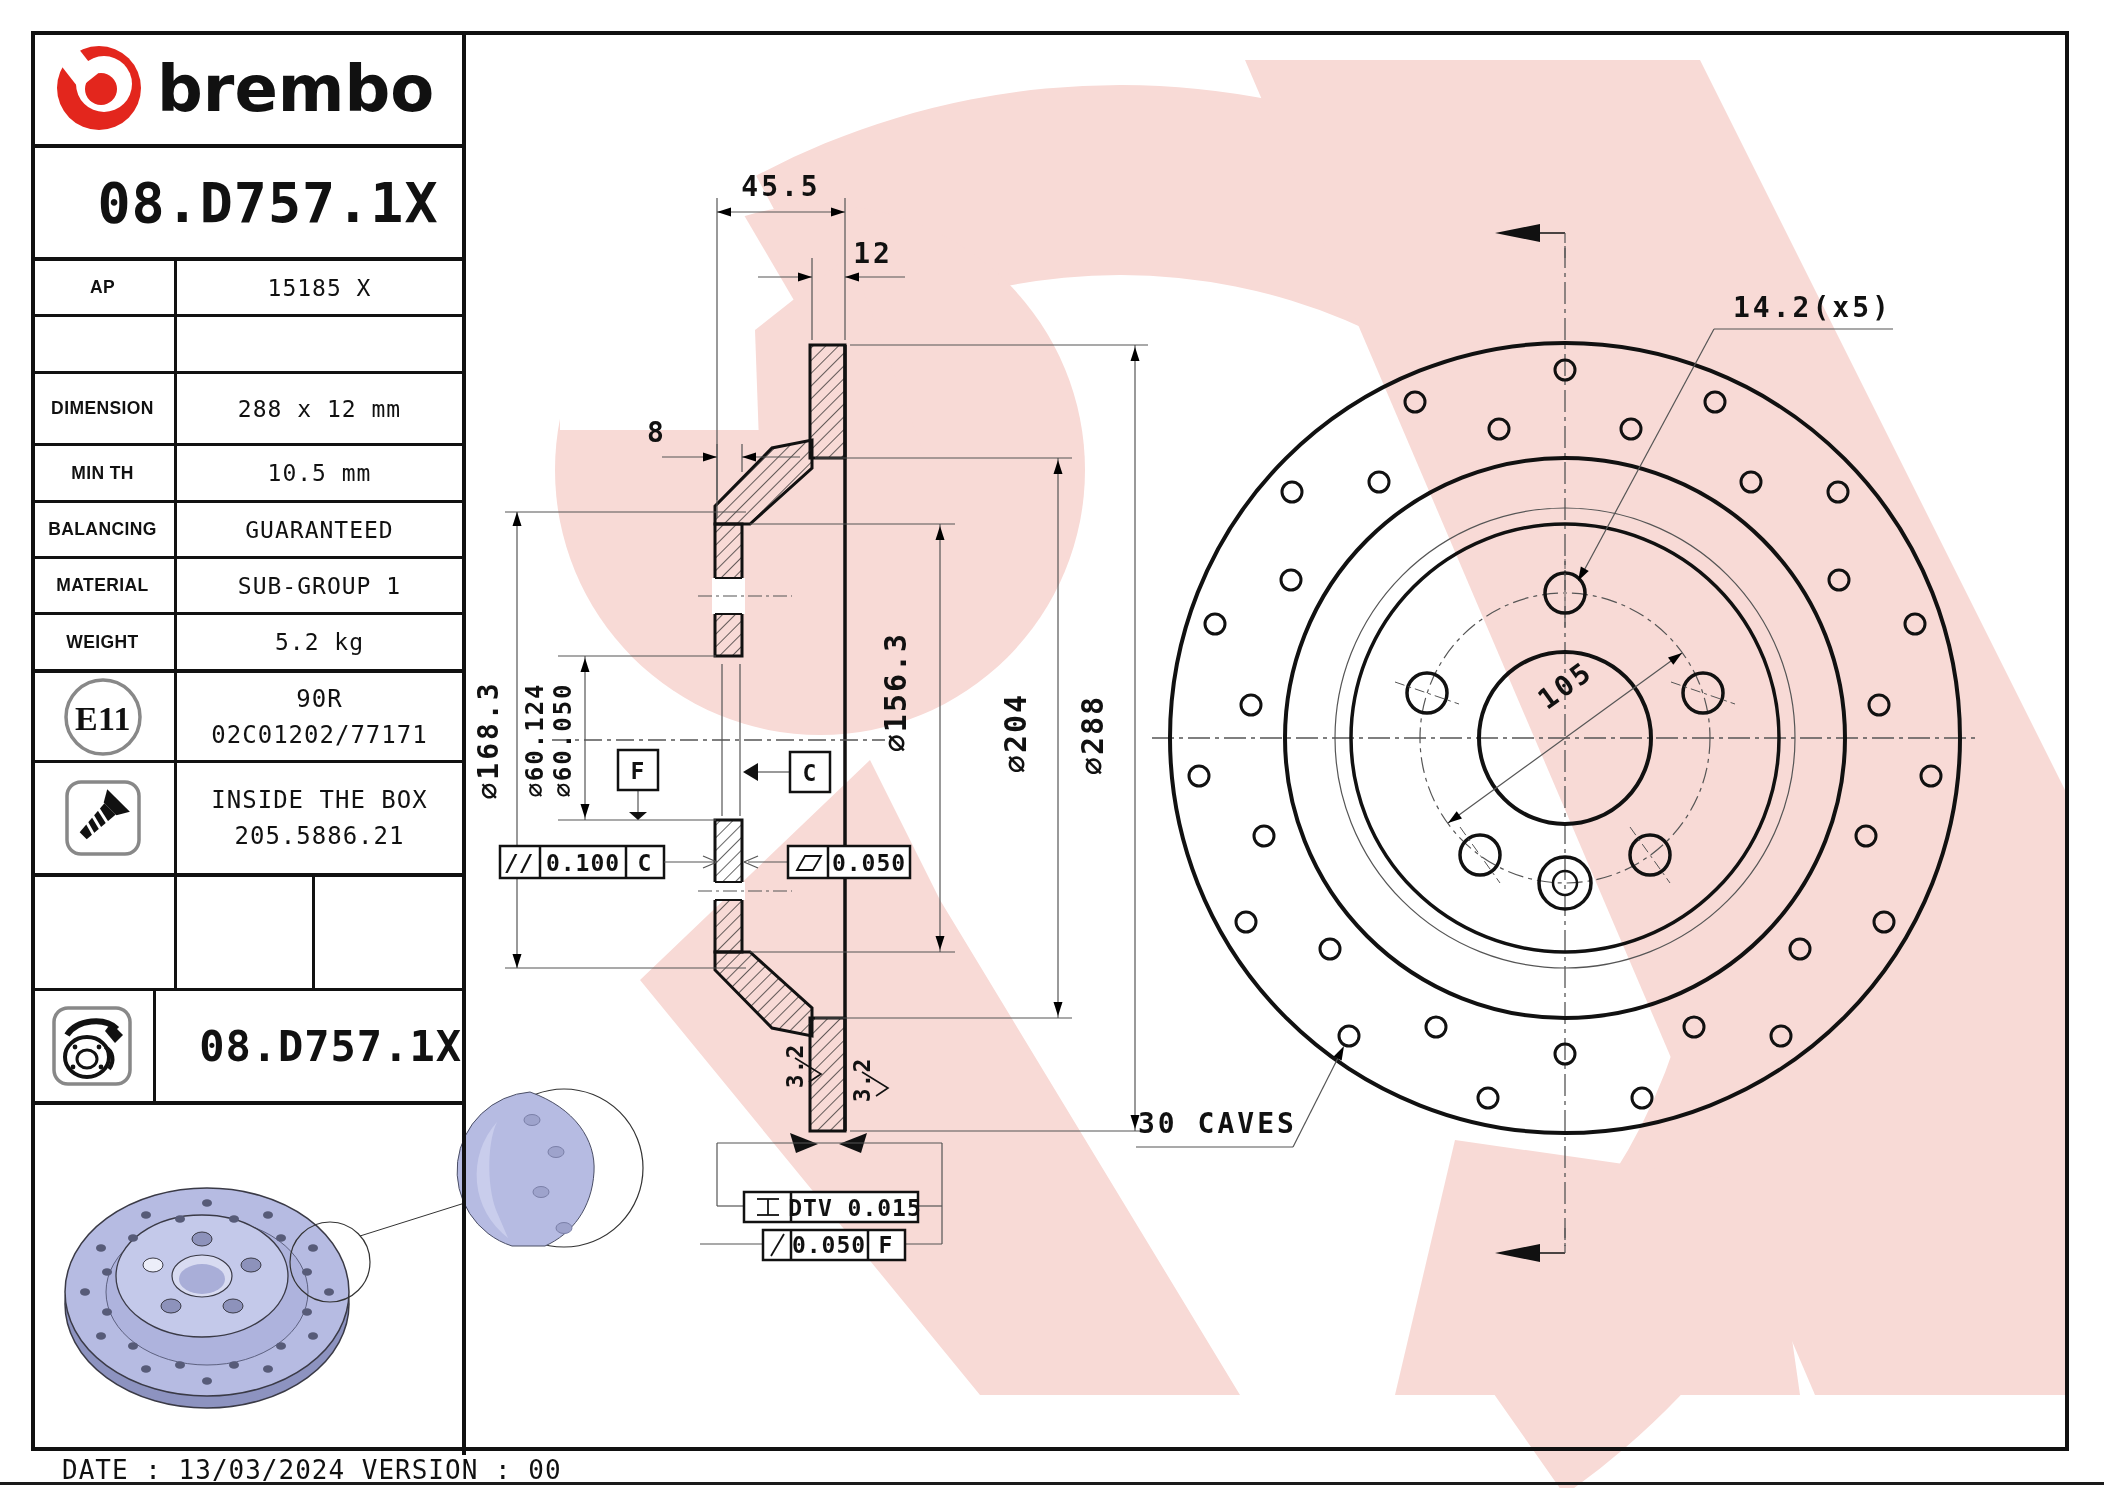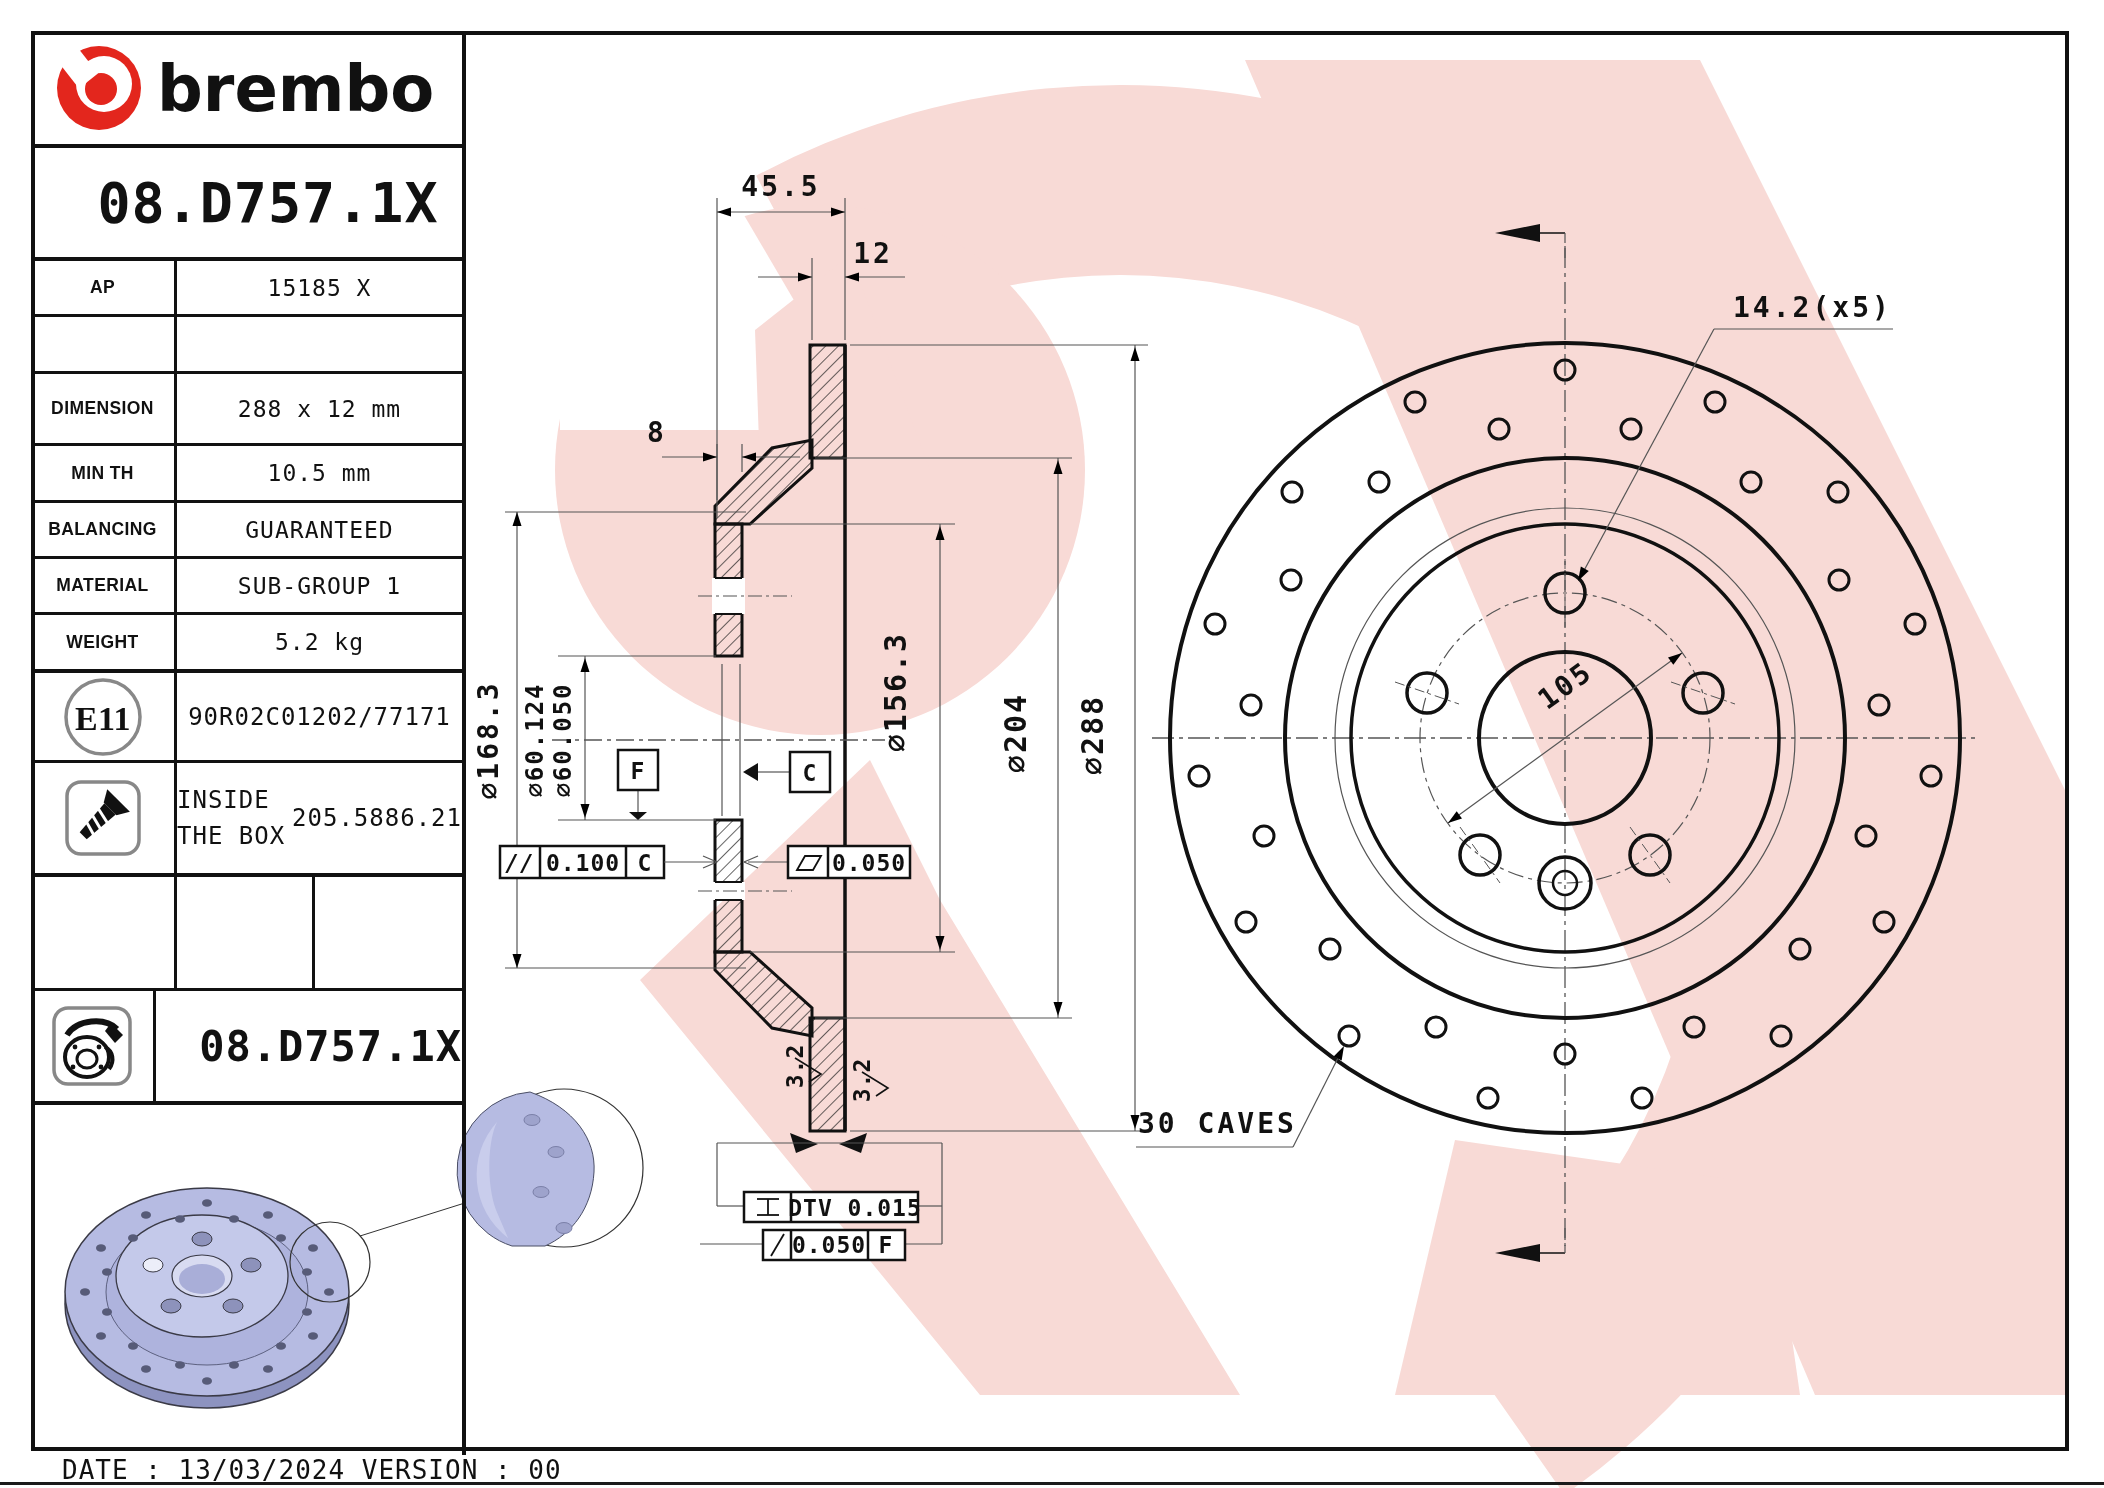--- a/index.html
+++ b/index.html
@@ -5,24 +5,24 @@
   html,body{margin:0;padding:0;background:#e8e8e8;}
   .sheet{position:relative;width:2104px;height:1488px;background:#ffffff;overflow:hidden;
          font-family:"Liberation Sans",sans-serif;color:#111;}
   .frame{position:absolute;left:31px;top:31px;width:2038px;height:1420px;border:4px solid #111;box-sizing:border-box;}
   svg.draw{position:absolute;left:0;top:0;width:2104px;height:1488px;}
   .tbl{position:absolute;left:31px;top:31px;width:435px;height:1424px;box-sizing:border-box;
        border-right:4px solid #111;}
   .row{display:flex;box-sizing:border-box;border-bottom:3px solid #111;align-items:stretch;}
   .row.thick{border-bottom-width:4px;}
   .row:last-child{border-bottom:none;}
-  .cell{display:flex;align-items:center;justify-content:center;box-sizing:border-box;}
+  .cell{display:flex;align-items:center;justify-content:center;box-sizing:border-box;text-align:right;}
   .lbl{width:146px;border-right:3px solid #111;font-weight:bold;font-size:17.5px;letter-spacing:0.4px;text-align:center;}
   .val{flex:1;font-family:"DejaVu Sans Mono",monospace;font-weight:400;font-size:23px;letter-spacing:1px;}
-  .val.two{flex-direction:row;line-height:1.5;font-size:24px;}
+  .val.two{flex-direction:column;line-height:1.5;font-size:24px;}
   .bignum{flex:1;font-family:"DejaVu Sans Mono",monospace;font-weight:700;font-size:55px;letter-spacing:1px;padding-left:43px;}
   .bignum.small{font-size:42px;}
   .footer{position:absolute;left:62px;top:1455px;font-family:"DejaVu Sans Mono",monospace;
           font-weight:400;font-size:26px;letter-spacing:1px;color:#111;}
   .bottomrule{position:absolute;left:0;top:1482px;width:2104px;height:3px;background:#1a1a1a;}
   text{fill:#111;}
   .dimtxt{font-family:"DejaVu Sans Mono",monospace;font-weight:700;font-size:28px;letter-spacing:3px;}
   .dimtxt.sm{font-size:24px;letter-spacing:2px;}
   .dimtxt.md{font-size:30px;letter-spacing:2px;}
   .boxtxt{font-family:"DejaVu Sans Mono",monospace;font-weight:700;font-size:23px;letter-spacing:1px;}

